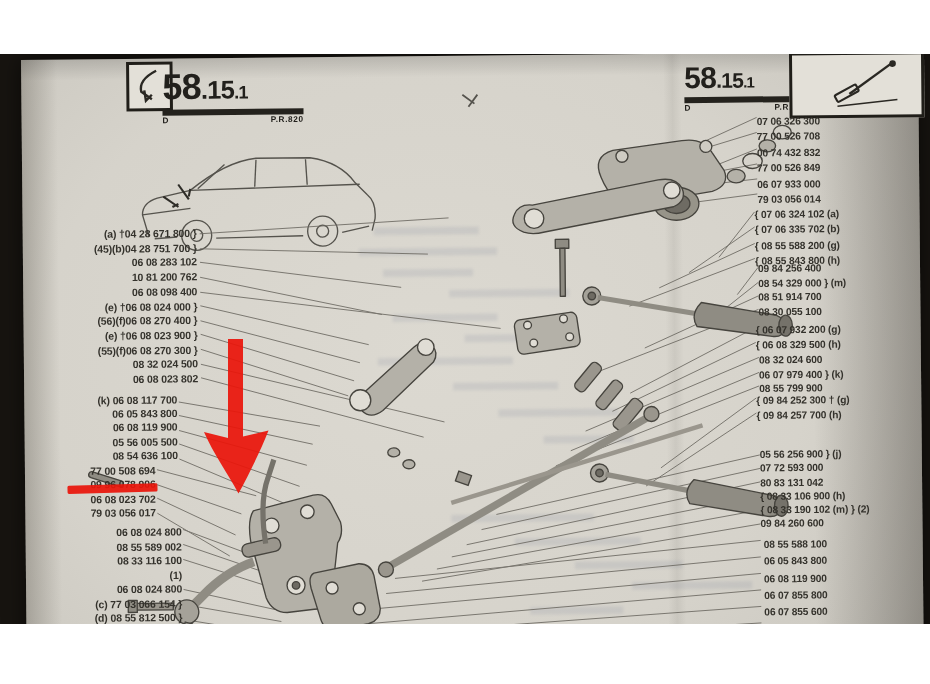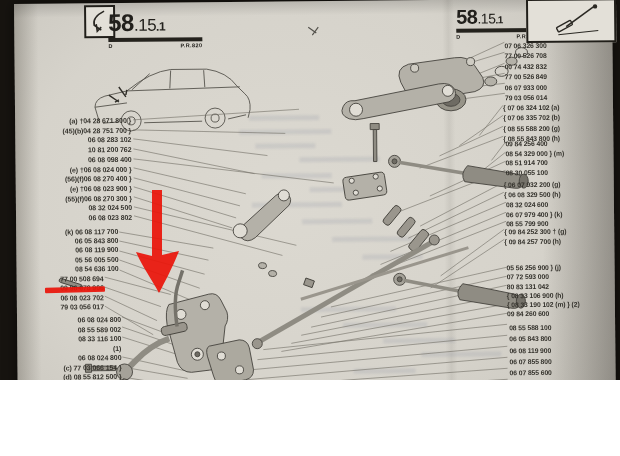--- a/index.html
+++ b/index.html
@@ -1,31 +1,31 @@
 <!DOCTYPE html>
 <html style="--photo-bg: #171410; --paper: #d7d4cc; --ink: #34322c; --annotation-red: #e9150b;"><head>
 <meta charset="utf-8">
 <style>
   html,body{margin:0;padding:0;}
   #screen{position:relative;width:620px;height:380px;overflow:hidden;
-    background:var(--photo-bg,#171410);font-family:"Liberation Sans",sans-serif;}
+    background:var(--photo-bg,#171410);font-family:"Liberation Sans",sans-serif;margin-top:36px;}
   .page{position:absolute;left:14px;top:4px;width:598px;height:468px;
     transform:rotate(-0.55deg);transform-origin:top left;
     background:
       linear-gradient(180deg, rgba(0,0,0,.14), rgba(0,0,0,0) 3%),
       linear-gradient(90deg, rgba(70,65,55,.30) 0, rgba(70,65,55,0) 4%, rgba(70,65,55,0) 88%, rgba(50,46,40,.38) 100%),
       radial-gradient(ellipse at 45% 42%, #dcd9d1 0%, #d6d3cb 55%, #cbc8c0 82%, #bcb9b0 100%);
     box-shadow:0 0 14px rgba(0,0,0,.6);}
   .fold{position:absolute;left:428px;top:0;width:12px;height:100%;
     background:linear-gradient(90deg,transparent,rgba(40,38,32,.07),transparent);}
   
   .hdr{position:absolute;color:#22201c;}
   .hdr .code{display:flex;align-items:baseline;letter-spacing:-.5px;}
   .hdr .main{font-weight:800;font-size:24px;line-height:22px;}
-  .hdr .mid{font-weight:400;font-size:17px;}
+  .hdr .mid{font-weight:700;font-size:17px;}
   .hdr .sub{font-weight:700;font-size:12px;}
   .hdr .bar{height:4px;background:#24221d;margin-top:2px;}
   .hdr .under{display:flex;justify-content:space-between;font-size:5.5px;font-weight:700;margin-top:1px;letter-spacing:.4px;}
   .hdr.small .main{font-size:20px;line-height:19px;}
   .hdr.small .mid{font-size:14px;}
   .hdr.small .sub{font-size:10px;}
   .corner-box{position:absolute;background:#e3e0d8;border:2.5px solid #201e19;}
   
   .col{position:absolute;font-weight:700;color:#34322c;letter-spacing:-.1px;}
   .col .row{white-space:nowrap;}

